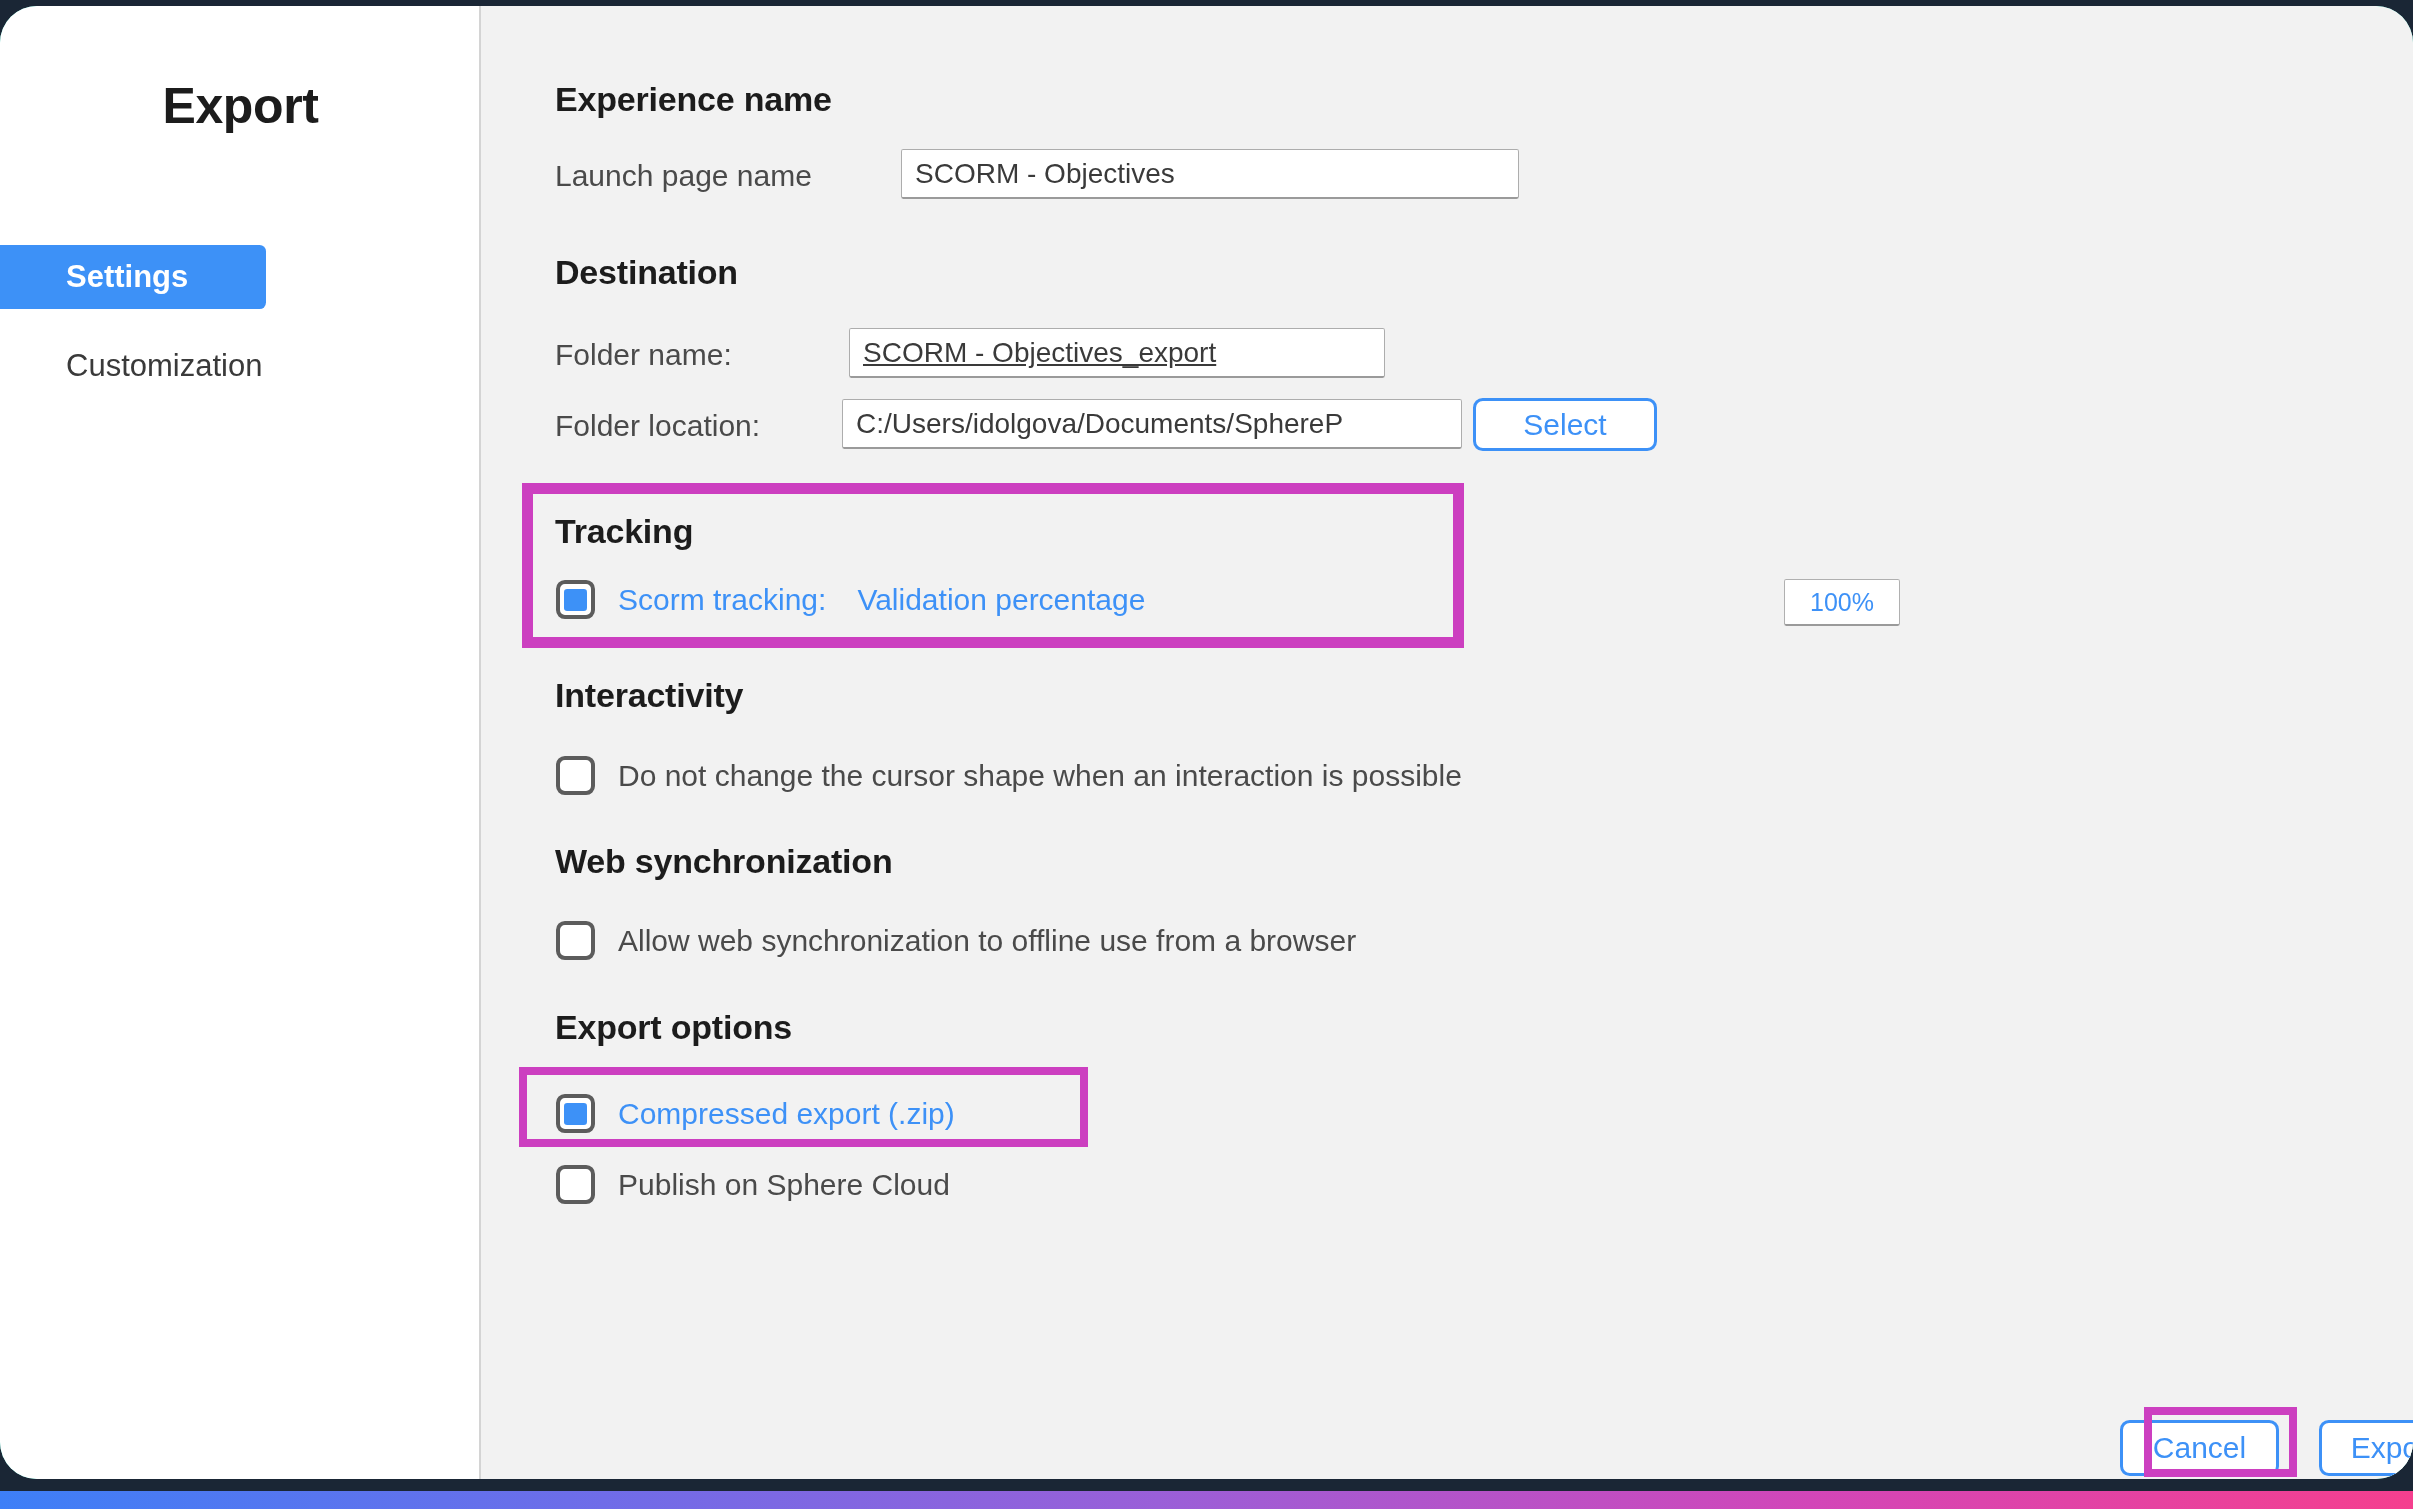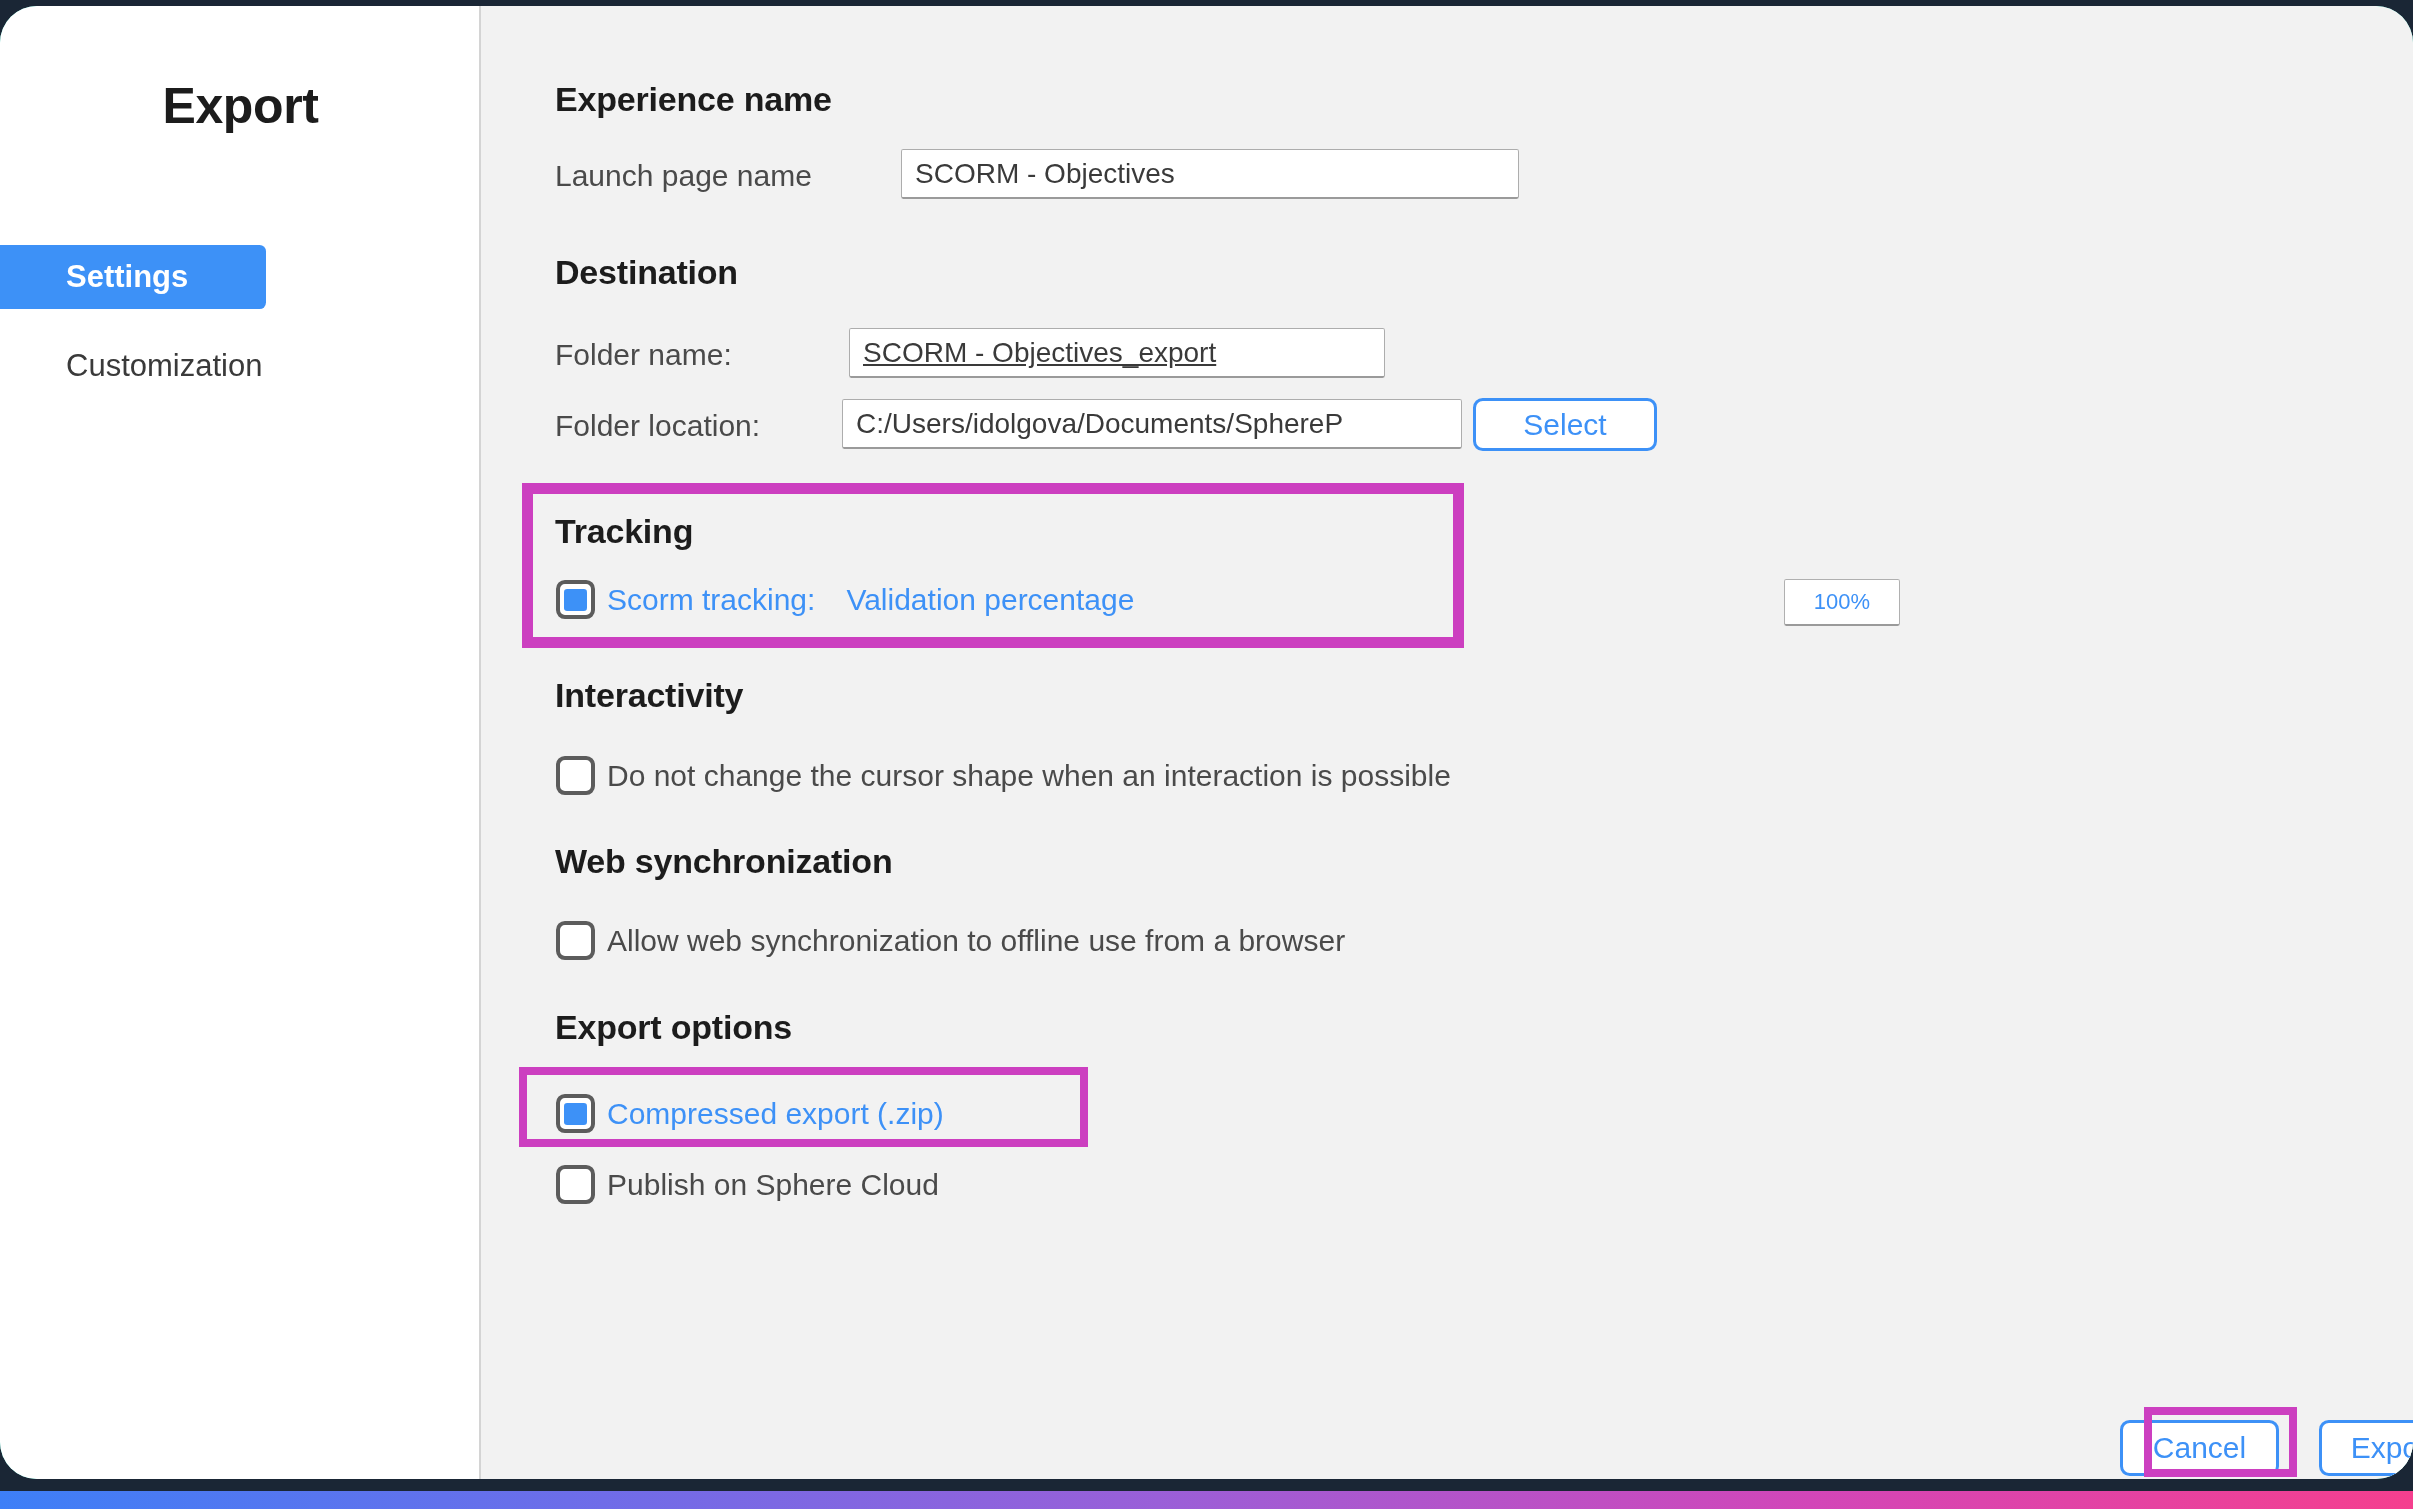--- a/index.html
+++ b/index.html
@@ -160,33 +160,33 @@
     content: "";
     width: 22.5px;
     height: 22.5px;
     background: #3d91f7;
     border-radius: 3.2px;
     display: block;
   }
 
   .cb-label {
     font-size: 30px;
-    margin-left: 12px;
+    margin-left: 23px;
     color: #4a4a4a;
   }
 
   .cb-label.blue { color: #3d91f7; }
 
   .mini-box {
     position: absolute;
     background: #ffffff;
     border: 1.6px solid #b0b0b0;
     border-bottom: 2.4px solid #9a9a9a;
     border-radius: 2.4px;
-    font-size: 22px;
+    font-size: 25px;
     color: #3d91f7;
     display: flex;
     align-items: center;
     justify-content: center;
   }
 
   
   .highlight {
     position: absolute;
     border: 11.3px solid #cc3fc0;

